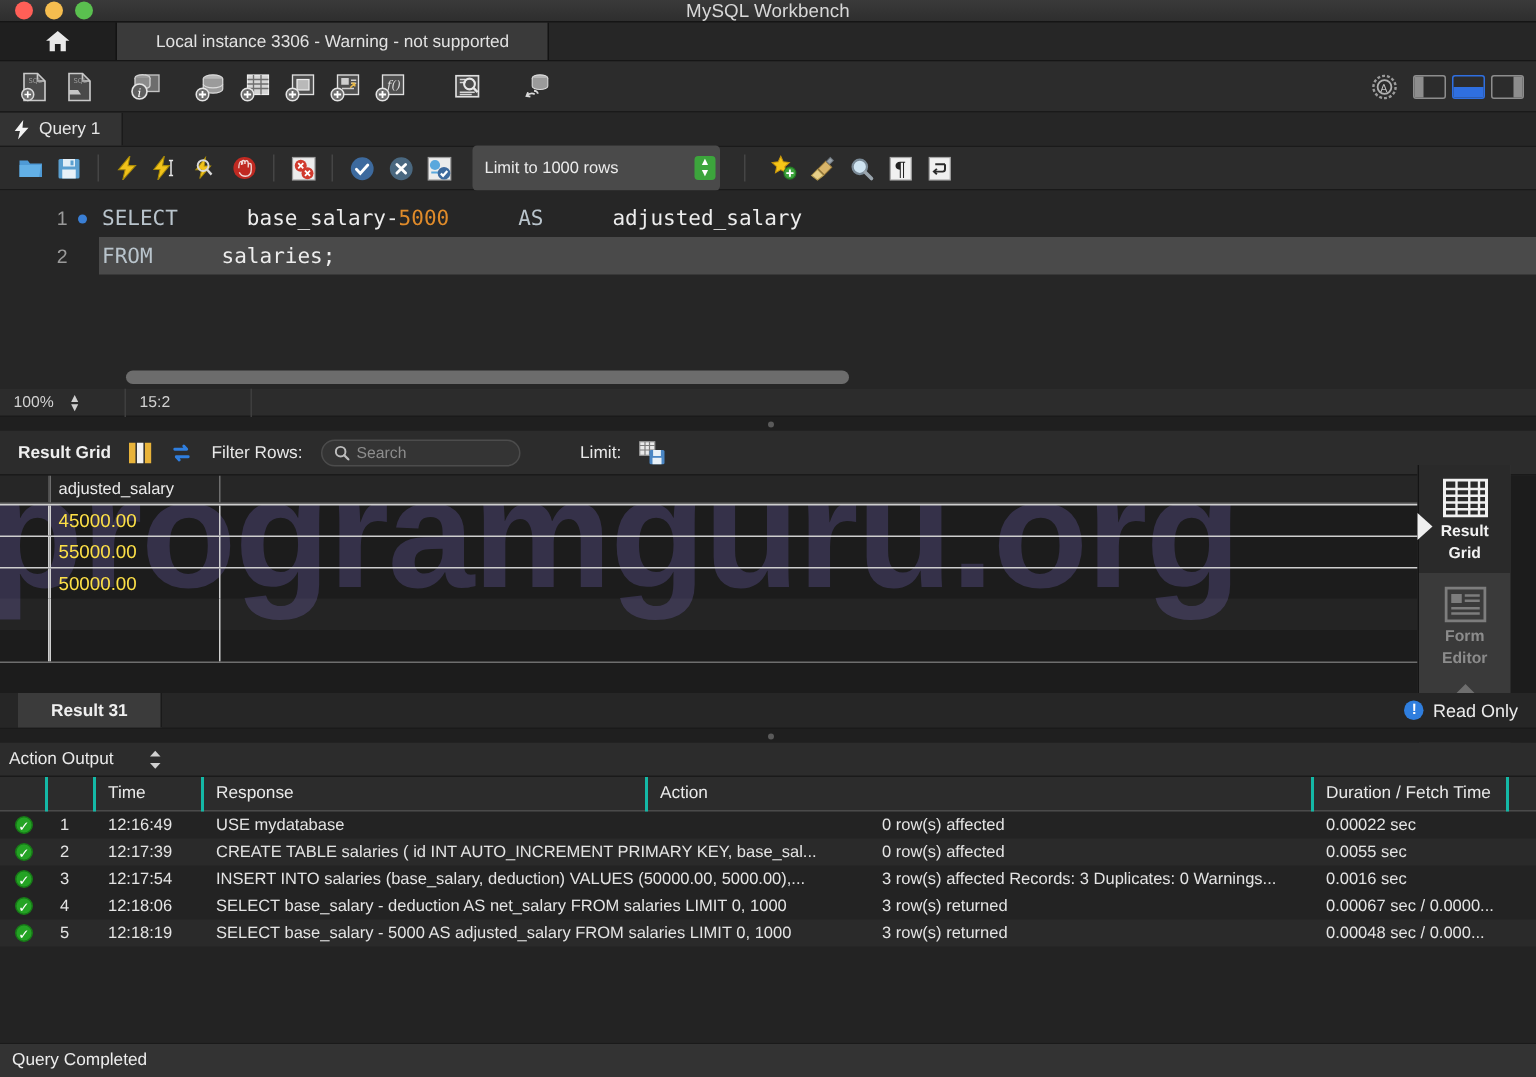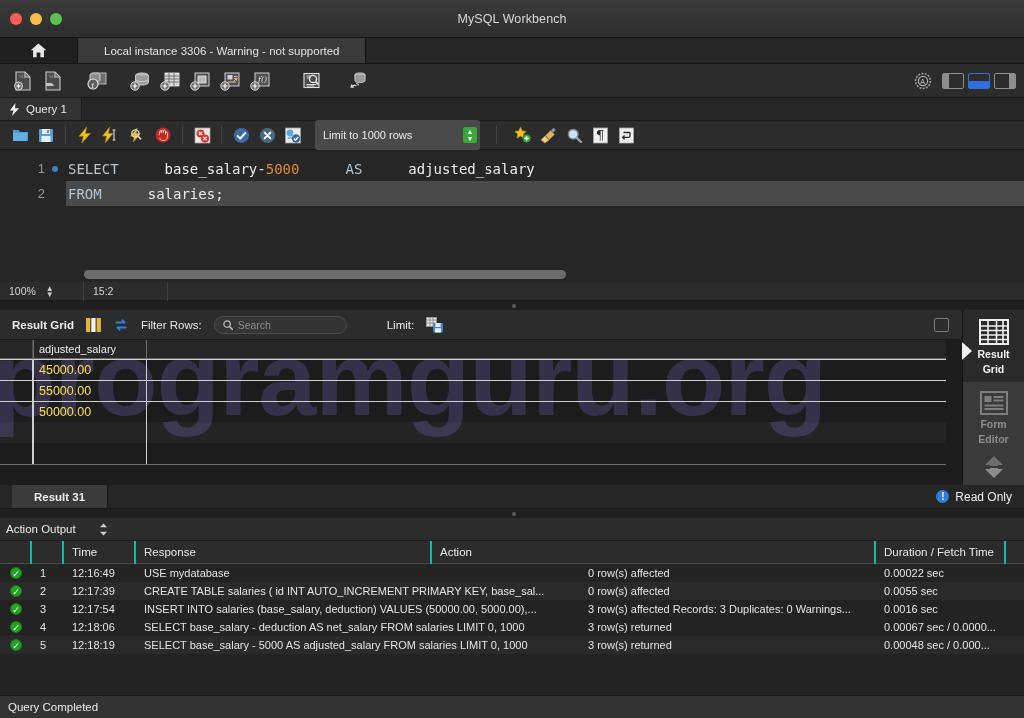--- a/index.html
+++ b/index.html
@@ -7,21 +7,21 @@
     width: 1024px; height: 718px;
     background: #1e1e1e;
     font-family: "Liberation Sans", sans-serif;
     overflow: hidden;
     -webkit-font-smoothing: antialiased;
   }
   #app { position: relative; width: 1024px; height: 718px; background: #232323; }
 
   
   .titlebar {
-    height: 38px; background: linear-gradient(#3a3a3a, #2e2e2e);
+    height: 15px; background: linear-gradient(#3a3a3a, #2e2e2e);
     border-bottom: 1px solid #151515;
     display: flex; align-items: center; position: relative;
   }
   .traffic { display: flex; gap: 8px; padding-left: 10px; }
   .dot { width: 12px; height: 12px; border-radius: 50%; }
   .dot.red { background: #ff5f57; }
   .dot.yellow { background: #f5bd4f; }
   .dot.green { background: #5ac04f; }
   .win-title {
     position: absolute; left: 0; right: 0; text-align: center;
@@ -193,21 +193,21 @@
     border-left: 1px solid #cfcfcf;
     font-family: "Liberation Sans", sans-serif;
   }
   .grow.topline { border-top: 1px solid #cfcfcf; }
   .grow.alt { background: rgba(255,255,255,.035); }
   .gr-fill { flex: 1; }
   .gridbottom { position: absolute; left: 0; top: 124px; width: 946px; height: 19px; border-top: 1px solid #6e6e6e; }
 
   
   .sidepanel {
-    position: absolute; right: 0; top: 310px; width: 62px; height: 185px;
+    position: absolute; right: 17px; top: 310px; width: 62px; height: 185px;
     background: #3a3a3a; border-left: 1px solid #141414;
   }
   .sp-item {
     display: flex; flex-direction: column; align-items: center; gap: 3px;
     padding: 9px 0 7px; font-size: 10.5px; line-height: 12px; text-align: center;
     font-weight: bold;
   }
   .sp-item.active { background: #2a2a2a; color: #f2f2f2; }
   .sp-item.dim { color: #8c8c8c; }
   .sp-arrow {

